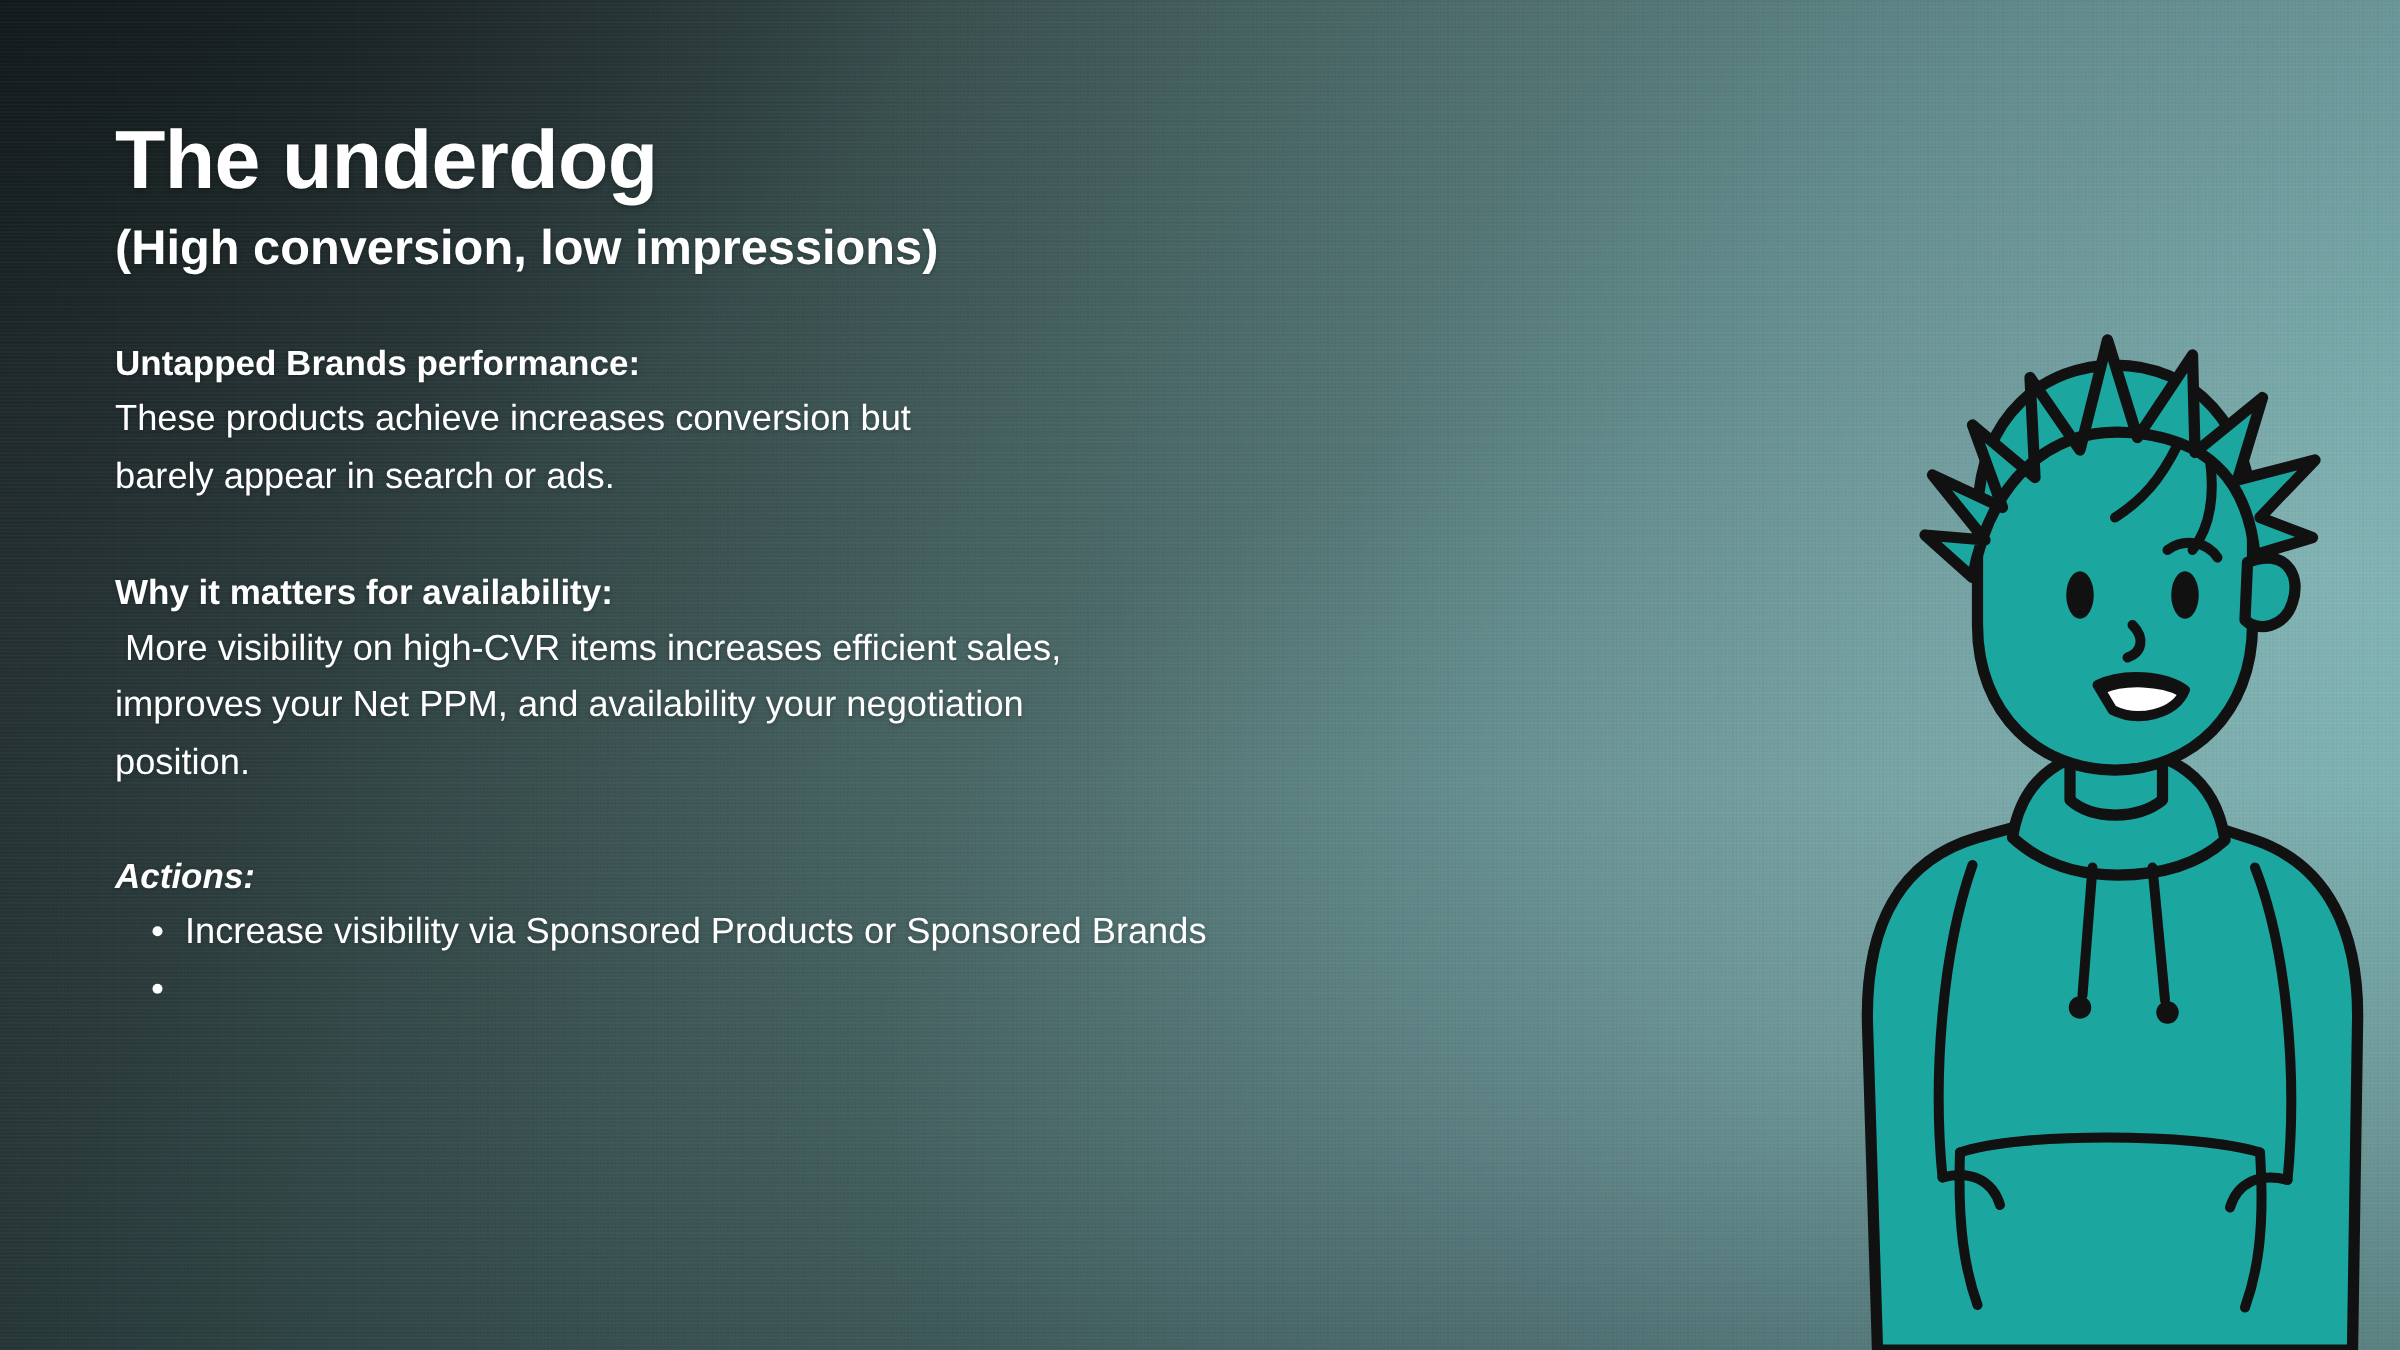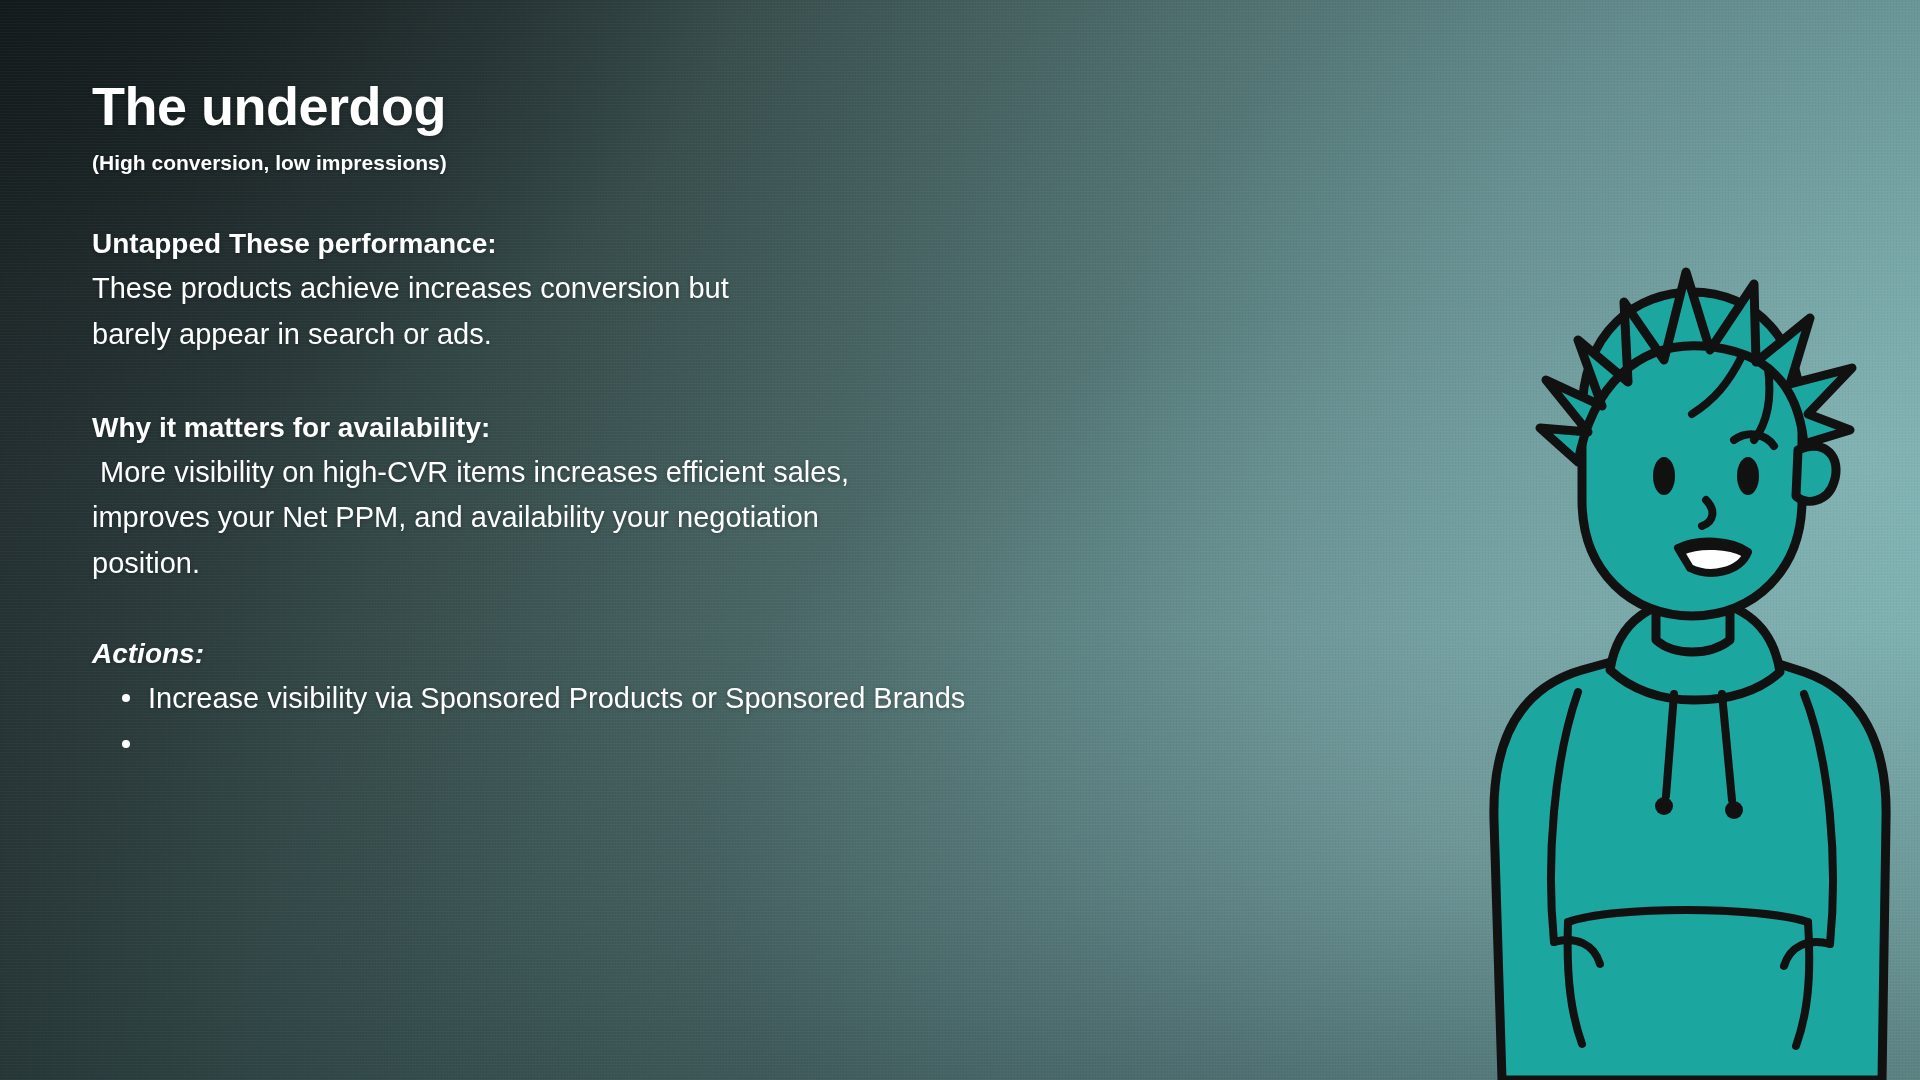--- a/index.html
+++ b/index.html
@@ -79,29 +79,29 @@
 
   
   .content {
     position: absolute;
     left: 92px;
     top: 78px;
     width: 1120px;
     color: #ffffff;
   }
   .title {
-    font-size: 54px;
+    font-size: 66px;
     font-weight: 700;
     line-height: 1.0;
     letter-spacing: -0.5px;
-    margin: 1px 0 18px 0;
+    margin: 16px 0 18px 0;
     text-shadow: 0 2px 5px rgba(0,0,0,0.30);
   }
   .subtitle {
-    font-size: 21px;
+    font-size: 39px;
     font-weight: 700;
     line-height: 1.1;
     margin: 0;
     text-shadow: 0 1px 4px rgba(0,0,0,0.30);
   }
 
   .section { margin-top: 52px; }
   .section-heading {
     font-size: 28px;
     font-weight: 700;
@@ -169,21 +169,21 @@
   <div class="bg-bottom-shade"></div>
   <div class="bg-noise"></div>
 
   <div class="content">
 
     <h1 class="title">The underdog</h1>
 
     <p class="subtitle">(High conversion, low impressions)</p>
 
     <div class="section">
-      <p class="section-heading">Untapped These performance:</p>
+      <p class="section-heading">Untapped Brands performance:</p>
       <p class="section-body">These products achieve increases conversion but
 barely appear in search or ads.</p>
     </div>
 
     <div class="section">
       <p class="section-heading">Why it matters for availability:</p>
       <p class="section-body"> More visibility on high-CVR items increases efficient sales,
 improves your Net PPM, and availability your negotiation
 position.</p>
     </div>

